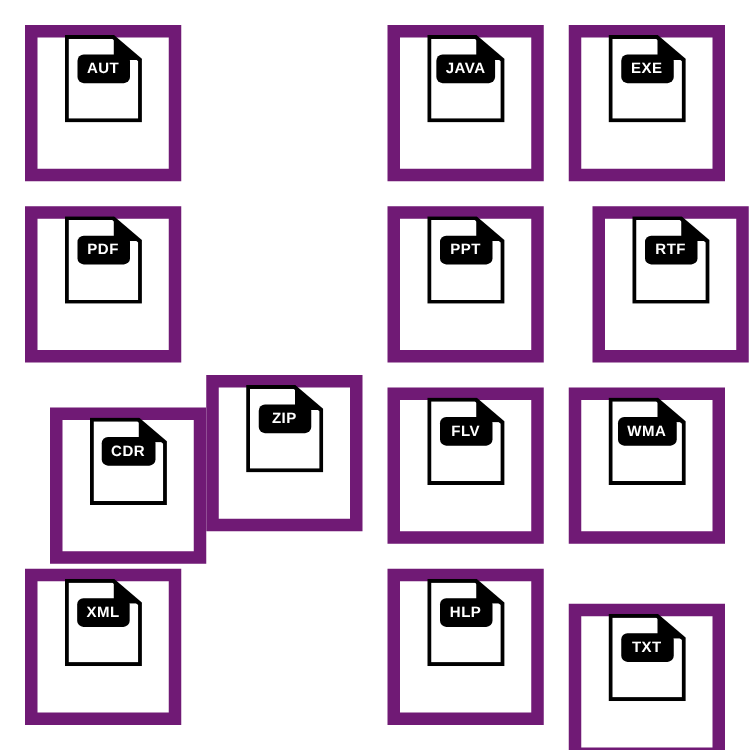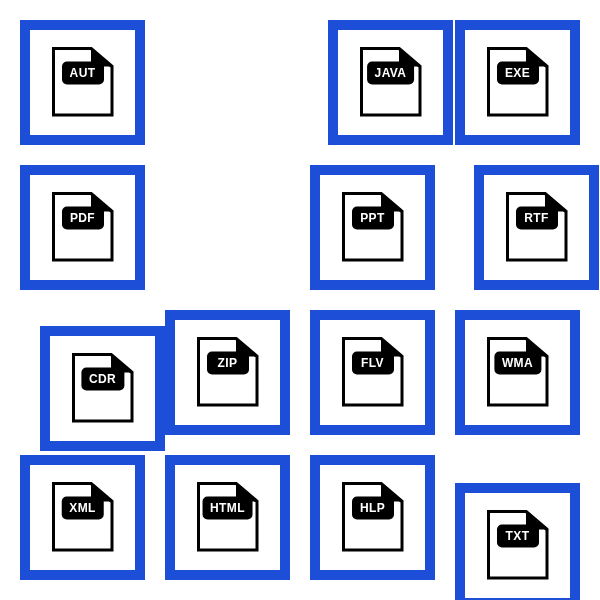--- a/index.html
+++ b/index.html
@@ -22,24 +22,23 @@
     height: 600px;
     background: #ffffff;
   }
 
   
   .icon-tile {
     position: absolute;
     width: 125px;
     height: 125px;
     box-sizing: border-box;
-    border: 10px solid #1d4ed8;
+    border: 10px solid #701a75;
     background: #ffffff;
     display: flex;
-    align-items: center;
     justify-content: center;
   }
 
   
   .doc-glyph {
     position: relative;
     width: 62px;
     height: 70px;
     margin-top: -2px;
   }
@@ -104,21 +103,21 @@
 <body>
 
 <div id="icon-grid">
     <div class="icon-tile" style="left: 20px; top: 20px;">
       <div class="doc-glyph">
         <div class="doc-page"></div>
         <div class="doc-fold"></div>
         <div class="doc-badge">AUT</div>
       </div>
     </div>
-    <div class="icon-tile" style="left: 328px; top: 20px;">
+    <div class="icon-tile" style="left: 310px; top: 20px;">
       <div class="doc-glyph">
         <div class="doc-page"></div>
         <div class="doc-fold"></div>
         <div class="doc-badge">JAVA</div>
       </div>
     </div>
     <div class="icon-tile" style="left: 455px; top: 20px;">
       <div class="doc-glyph">
         <div class="doc-page"></div>
         <div class="doc-fold"></div>
@@ -146,21 +145,21 @@
         <div class="doc-badge">RTF</div>
       </div>
     </div>
     <div class="icon-tile" style="left: 20px; top: 326px; margin-left: 20px;">
       <div class="doc-glyph">
         <div class="doc-page"></div>
         <div class="doc-fold"></div>
         <div class="doc-badge">CDR</div>
       </div>
     </div>
-    <div class="icon-tile" style="left: 165px; top: 310px;">
+    <div class="icon-tile" style="left: 165px; top: 300px;">
       <div class="doc-glyph">
         <div class="doc-page"></div>
         <div class="doc-fold"></div>
         <div class="doc-badge">ZIP</div>
       </div>
     </div>
     <div class="icon-tile" style="left: 310px; top: 310px;">
       <div class="doc-glyph">
         <div class="doc-page"></div>
         <div class="doc-fold"></div>
@@ -174,27 +173,20 @@
         <div class="doc-badge">WMA</div>
       </div>
     </div>
     <div class="icon-tile" style="left: 20px; top: 455px;">
       <div class="doc-glyph">
         <div class="doc-page"></div>
         <div class="doc-fold"></div>
         <div class="doc-badge">XML</div>
       </div>
     </div>
-    <div class="icon-tile" style="left: 165px; top: 455px;">
-      <div class="doc-glyph">
-        <div class="doc-page"></div>
-        <div class="doc-fold"></div>
-        <div class="doc-badge">HTML</div>
-      </div>
-    </div>
     <div class="icon-tile" style="left: 310px; top: 455px;">
       <div class="doc-glyph">
         <div class="doc-page"></div>
         <div class="doc-fold"></div>
         <div class="doc-badge">HLP</div>
       </div>
     </div>
     <div class="icon-tile" style="left: 455px; top: 455px; margin-top: 28px;">
       <div class="doc-glyph">
         <div class="doc-page"></div>

